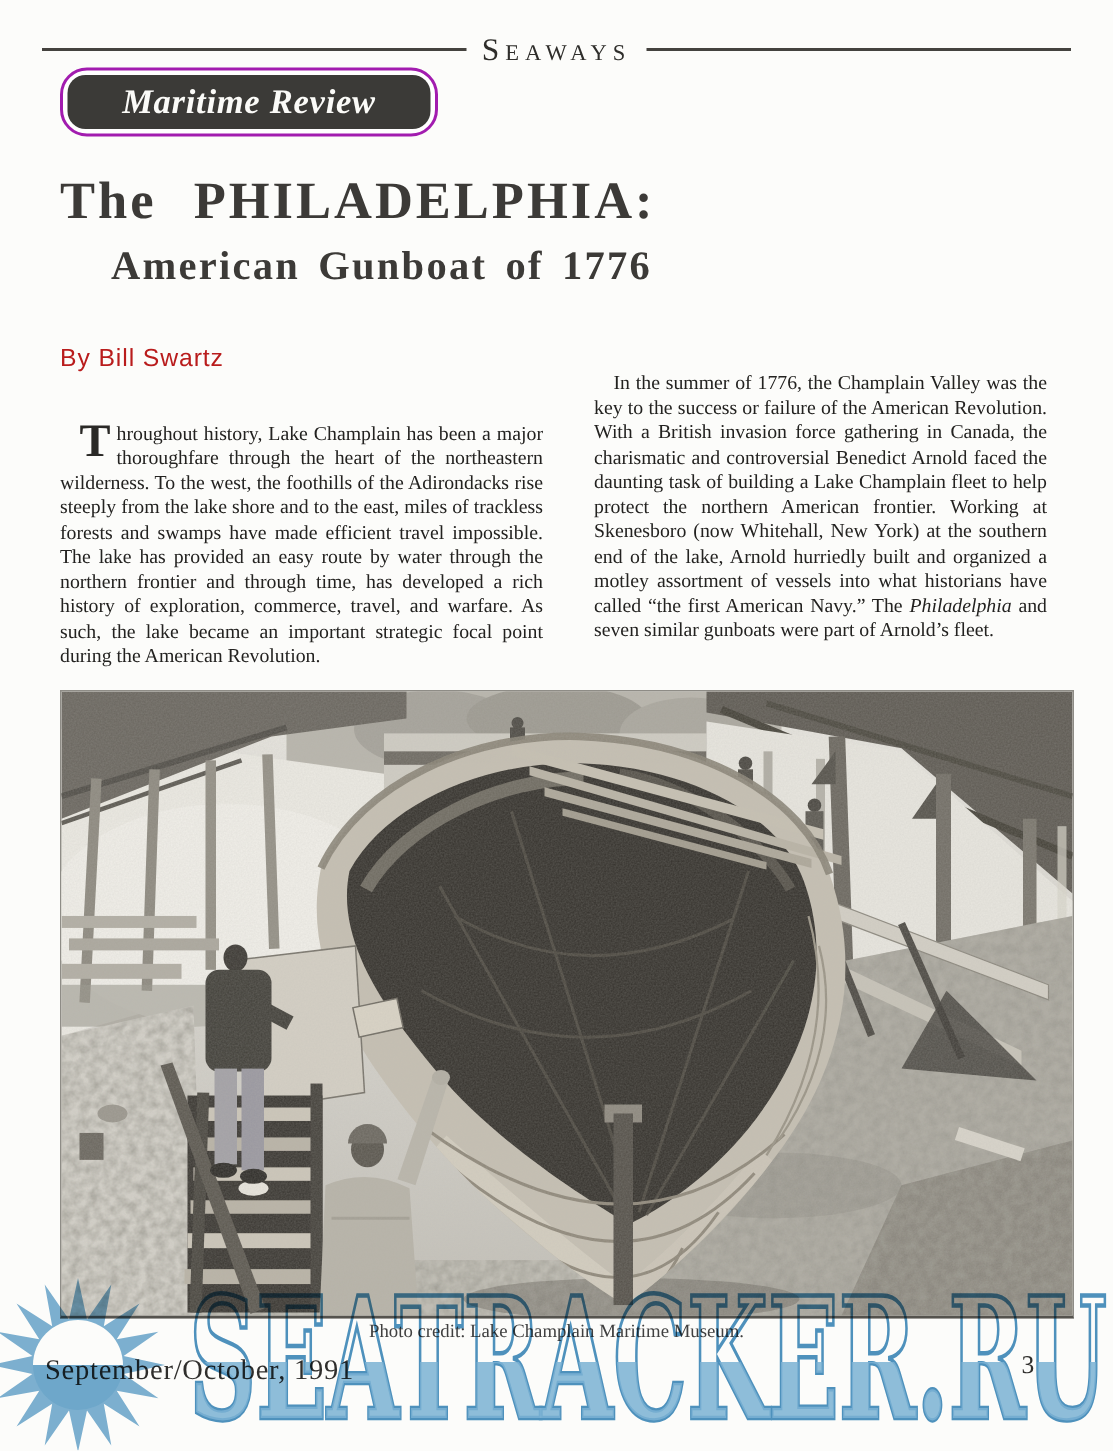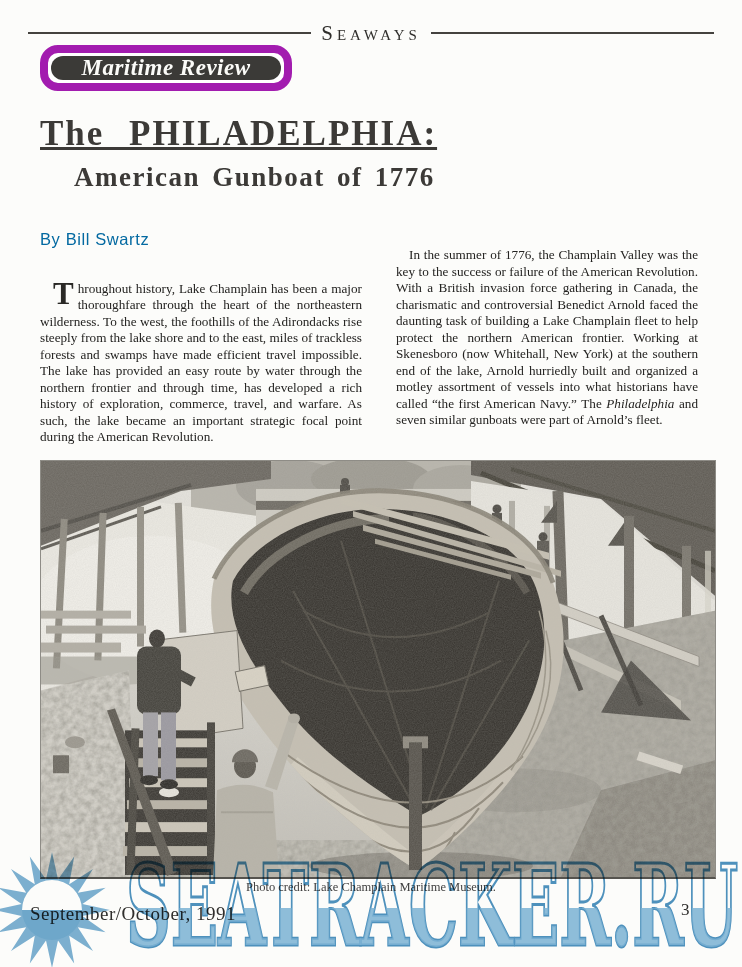--- a/index.html
+++ b/index.html
@@ -6,35 +6,35 @@
   body{width:742px;height:967px;overflow:hidden;position:relative;
        font-family:"Liberation Serif",serif;color:#232220;}
   .abs{position:absolute;}
 
   
   .masthead{left:28px;right:28px;top:6px;height:24px;display:flex;align-items:center;gap:10px;margin-top:15px;}
   .mast-rule{flex:1;height:2px;background:#44423e;}
   .mast-title{font-variant:small-caps;font-size:21px;letter-spacing:4px;color:#2f2e2b;white-space:nowrap;}
 
   
-  .badge{left:40px;top:45px;width:252px;height:46px;border:8px solid #a21caf;border-radius:18px;
+  .badge{left:40px;top:45px;width:252px;height:46px;border:2px solid #a21caf;border-radius:18px;
          background:#fff;padding:3px;box-sizing:border-box;}
   .badge-inner{width:100%;height:100%;border-radius:12px;background:#3b3a37;
                display:flex;align-items:center;justify-content:center;}
   .badge-label{color:#fbfbf8;font-style:italic;font-weight:bold;font-size:23px;letter-spacing:.5px;}
 
   
-  .title{left:40px;top:114px;font-weight:bold;font-size:35px;letter-spacing:2px;word-spacing:14px;color:#3c3a37;text-decoration:underline;}
+  .title{left:40px;top:114px;font-weight:bold;font-size:35px;letter-spacing:2px;word-spacing:14px;color:#3c3a37;}
   .subtitle{left:40px;top:162px;font-weight:bold;font-size:27px;letter-spacing:1.5px;word-spacing:4px;color:#3c3a37;margin-left:34px;}
 
   
   .col{top:231px;font-size:13.2px;line-height:16.5px;text-align:justify;hyphens:auto;}
   .col-left{left:40px;width:322px;}
   .col-right{left:380px;width:334px;}
-  .byline{font-family:"Liberation Sans",sans-serif;font-size:16.5px;color:#0369a1;letter-spacing:.6px;}
+  .byline{font-family:"Liberation Sans",sans-serif;font-size:16.5px;color:#b91c1c;letter-spacing:.6px;}
   .col-left p.intro{margin:33px 0 0 0;}
   .dropcap{float:left;font-size:31px;line-height:25px;font-weight:bold;margin:0 4px 0 13px;color:#2a2926;}
   .col-right p{margin:16px;text-indent:13px;}
 
   
   .photo{left:40px;top:460px;width:674px;height:416px;border:1px solid #8e8c86;border-bottom:2px solid #55534e;
          box-sizing:content-box;background:#cfccc5;}
   .photo svg{display:block;}
   .caption{left:0;right:0;top:880px;text-align:center;font-size:12.5px;color:#404040;}
 

